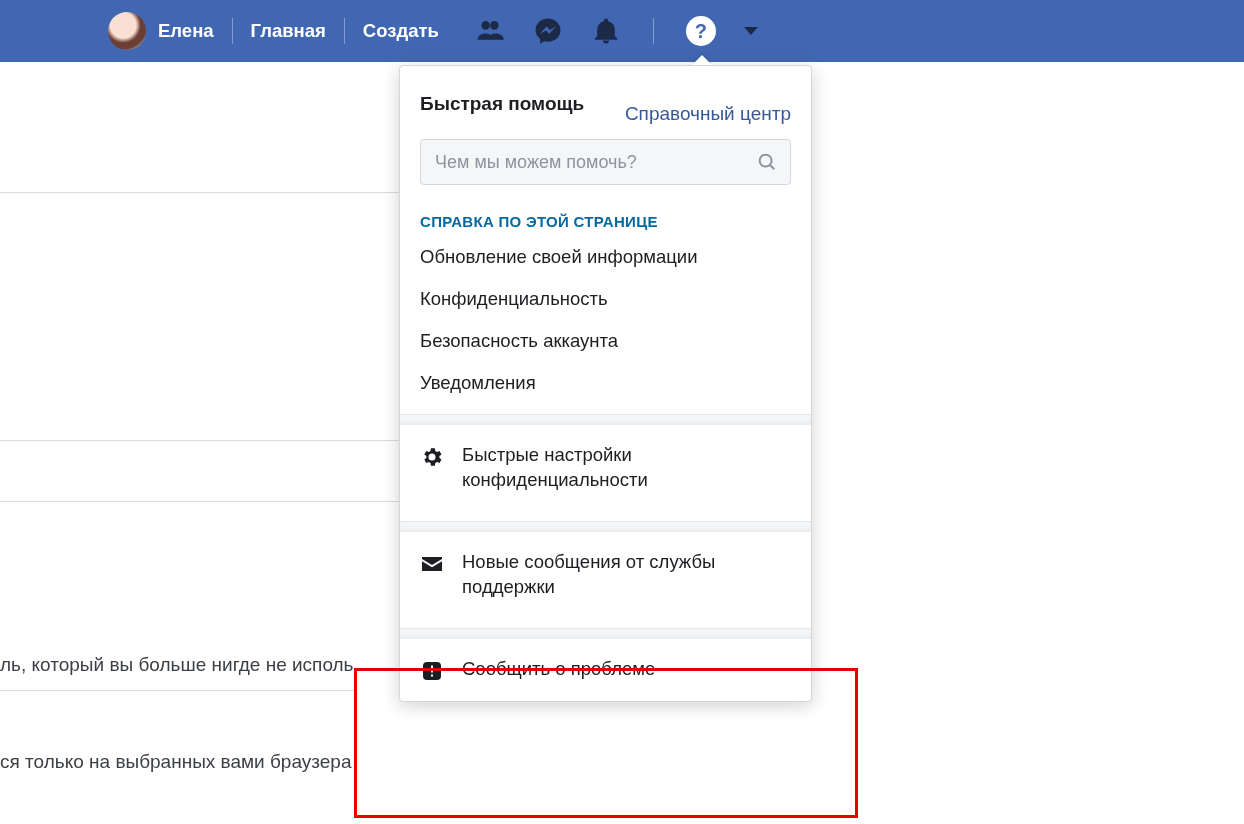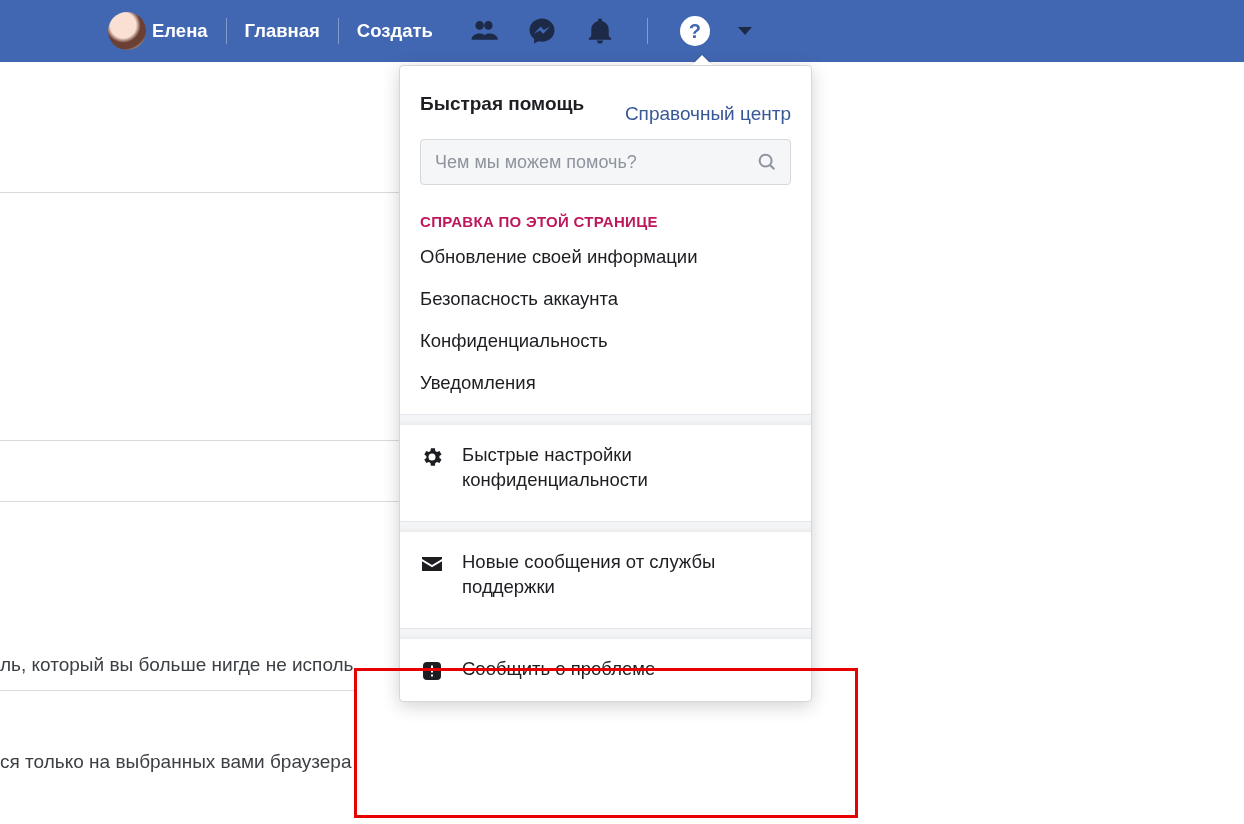--- a/index.html
+++ b/index.html
@@ -3,21 +3,21 @@
 <meta charset="utf-8">
 <style>
   html,body{margin:0;padding:0;width:1244px;height:824px;background:#fff;
     font-family:Helvetica,Arial,sans-serif;overflow:hidden;}
   
   .topbar{position:absolute;left:0;top:0;width:1244px;height:62px;
     background:#4267b2;display:flex;align-items:center;}
   .avatar{width:38px;height:38px;border-radius:50%;margin-left:108px;
     background:radial-gradient(circle at 40% 35%, #f9e0d3 0 38%, #6b3f34 52% 70%, #b7a9a1 80%);
     flex:none;}
-  .nav-name{color:#fff;font-weight:600;font-size:18.5px;margin-left:6px;}
+  .nav-name{color:#fff;font-weight:600;font-size:18.5px;margin-left:12px;}
   .vsep{width:1px;height:26px;background:rgba(255,255,255,.35);margin:0 18px;}
   .nav-link{color:#fff;font-weight:600;font-size:18.5px;cursor:pointer;}
   .icon-row{display:flex;align-items:center;margin-left:36px;gap:28px;}
   .nav-icon{width:30px;height:30px;color:#1d2a47;display:flex;
     align-items:center;justify-content:center;cursor:pointer;}
   .nav-icon svg{width:30px;height:30px;fill:#1d2a47;}
   .help-btn{width:30px;height:30px;border-radius:50%;background:#fff;
     display:flex;align-items:center;justify-content:center;
     color:#4267b2;font-weight:700;font-size:20px;cursor:pointer;}
   .caret{width:0;height:0;border-left:7px solid transparent;
@@ -40,21 +40,21 @@
   .panel-head-title{color:#1c1e21;font-weight:700;font-size:19px;}
   .panel-head-link{color:#385898;font-size:19px;cursor:pointer;margin-top:20px;}
   .searchbox{margin:0 20px 10px;height:44px;border:1px solid #d6d7da;
     background:#f5f6f7;border-radius:4px;display:flex;align-items:center;
     padding:0 12px;cursor:text;}
   .searchbox input{flex:1;border:none;background:transparent;outline:none;
     font-size:18px;color:#444;}
   .searchbox input::placeholder{color:#8d949e;}
   .searchbox svg{width:22px;height:22px;stroke:#8d949e;fill:none;
     stroke-width:2.2;}
-  .section-label{color:#be185d;font-size:15px;font-weight:600;
+  .section-label{color:#0369a1;font-size:15px;font-weight:600;
     letter-spacing:.3px;padding:18px 20px 6px;}
   .text-item{color:#1c1e21;font-size:18.5px;padding:10px 20px;cursor:pointer;}
   .hsep{height:1px;background:#e4e6eb;margin-top:10px;
     border-top:1px solid #e4e6eb;box-shadow:0 -4px 4px -2px rgba(0,0,0,.05) inset;
     height:10px;background:#f4f5f6;}
   .icon-item{display:flex;align-items:flex-start;gap:18px;
     padding:18px 20px;cursor:pointer;}
   .icon-item .mi{width:24px;flex:none;display:flex;align-items:center;
     justify-content:center;color:#1c1e21;margin-top:2px;}
   .icon-item .mi svg{width:24px;height:24px;fill:#1c1e21;}
@@ -116,22 +116,22 @@
     <input type="text" placeholder="Чем мы можем помочь?" style="">
     <svg viewBox="0 0 24 24">
       <circle cx="10.5" cy="10.5" r="6.5"></circle>
       <line x1="20" y1="20" x2="15.2" y2="15.2"></line>
     </svg>
   </div>
 
   <div class="section-label">СПРАВКА ПО ЭТОЙ СТРАНИЦЕ</div>
 
   <div class="text-item">Обновление своей информации</div>
+  <div class="text-item">Конфиденциальность</div>
   <div class="text-item">Безопасность аккаунта</div>
-  <div class="text-item">Конфиденциальность</div>
   <div class="text-item">Уведомления</div>
 
   <div class="hsep"></div>
 
 
   <div class="icon-item">
     <span class="mi">
       <svg viewBox="0 0 24 24">
           <path d="M19.4 13a7.8 7.8 0 0 0 0-2l2.1-1.6-2-3.5-2.5 1a7.6 7.6 0 0 0-1.7-1l-.4-2.6h-4l-.4 2.6a7.6 7.6 0 0 0-1.7 1l-2.5-1-2 3.5L6.4 11a7.8 7.8 0 0 0 0 2l-2.1 1.6 2 3.5 2.5-1a7.6 7.6 0 0 0 1.7 1l.4 2.6h4l.4-2.6a7.6 7.6 0 0 0 1.7-1l2.5 1 2-3.5L19.4 13zM12 15.5A3.5 3.5 0 1 1 15.5 12 3.5 3.5 0 0 1 12 15.5z"></path>
         </svg>

